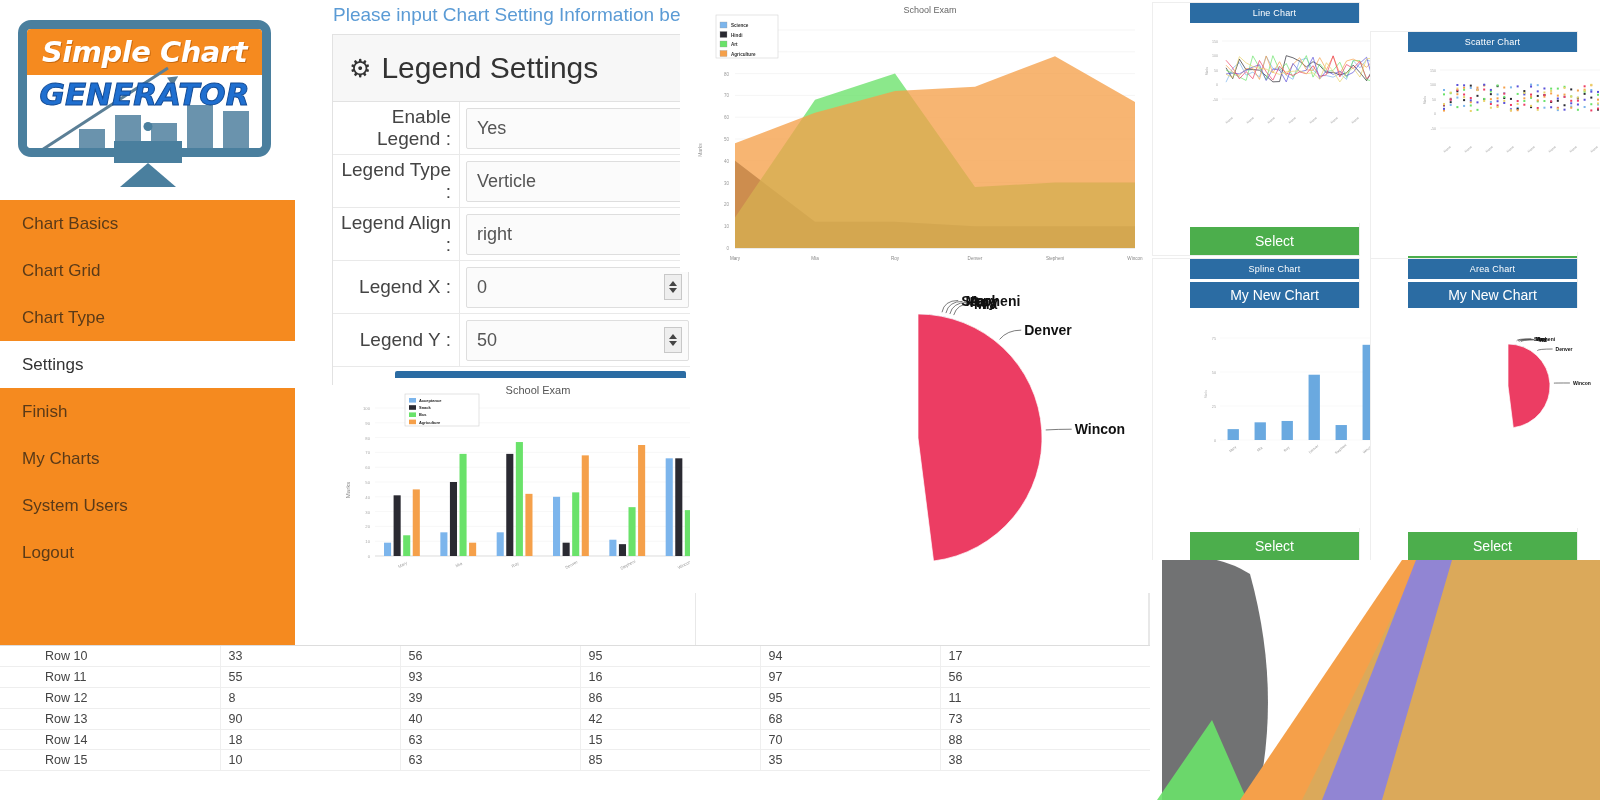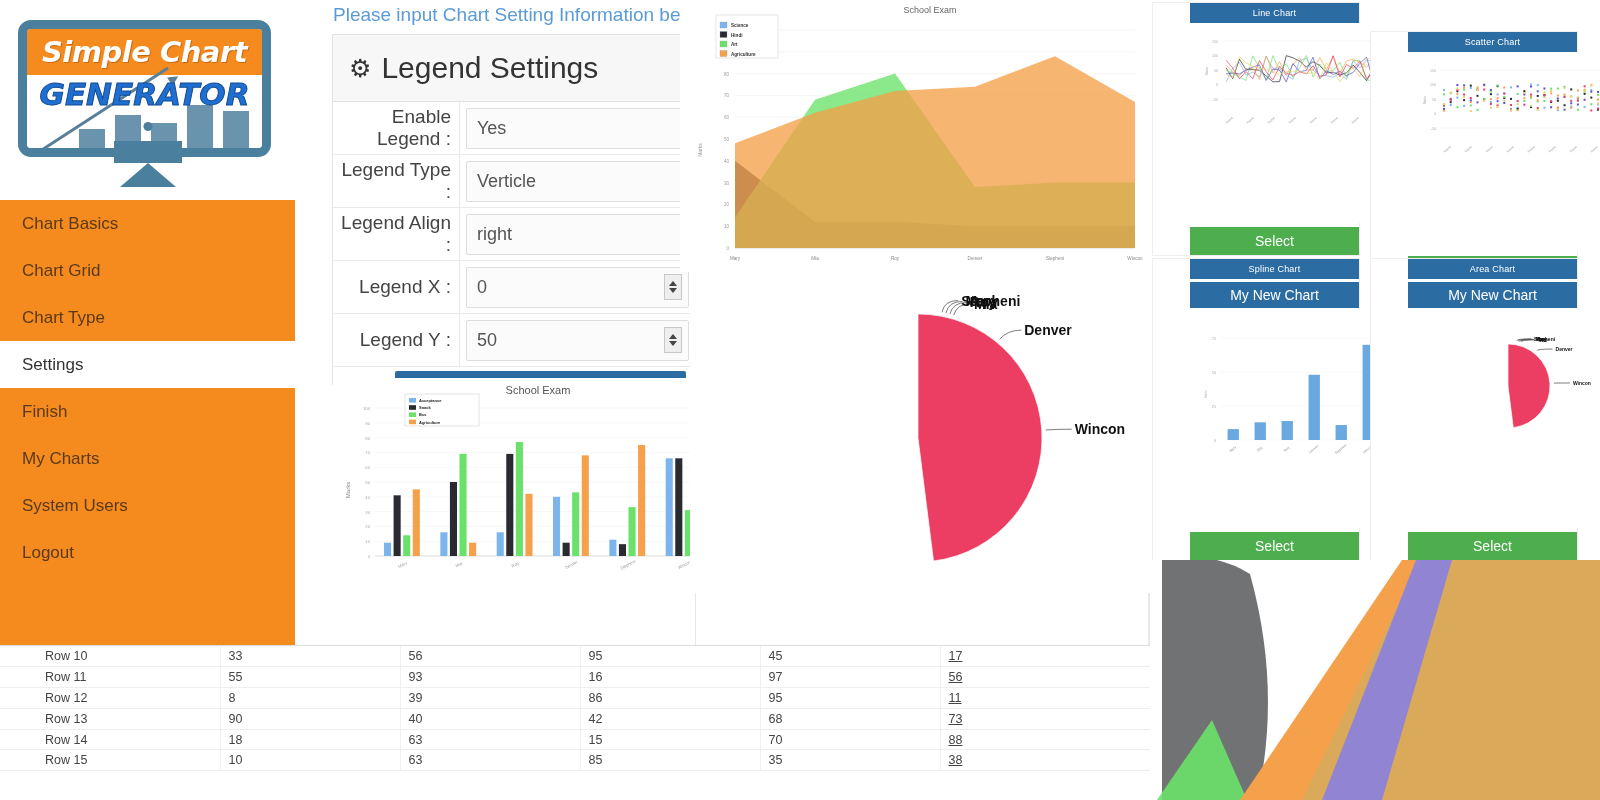--- a/index.html
+++ b/index.html
@@ -249,21 +249,21 @@
     border-bottom: 1px solid #eeeeee;
     border-right: 1px solid #efefef;
     padding-left: 8px;
     white-space: nowrap; overflow: hidden;
   }
   #data-table td:first-child { padding-left: 45px; width: 220px; }
   #data-table td:nth-child(2) { width: 180px; }
   #data-table td:nth-child(3) { width: 180px; }
   #data-table td:nth-child(4) { width: 180px; }
   #data-table td:nth-child(5) { width: 180px; }
-  #data-table td:last-child { border-right: none; text-decoration: underline; }
+  #data-table td:last-child { border-right: none; }
   #orange-stub {
     position: absolute; left: 0; top: 645px;
     width: 295px; height: 8px; background: #F58A1F;
   }
   text { font-family: "Liberation Sans", sans-serif; }
 </style>
 </head>
 <body>
 
 <div id="sidebar">
@@ -829,21 +829,21 @@
 
 <div id="orange-stub"></div>
 <div id="data-table">
   <table>
     <tbody id="grid-body">
         <tr>
           <td>Row 10</td>
           <td>33</td>
           <td>56</td>
           <td>95</td>
-          <td>45</td>
+          <td>94</td>
           <td>17</td>
         </tr>
         <tr>
           <td>Row 11</td>
           <td>55</td>
           <td>93</td>
           <td>16</td>
           <td>97</td>
           <td>56</td>
         </tr>

